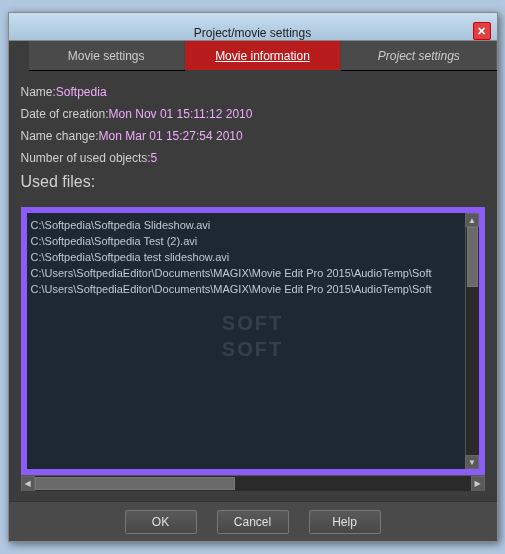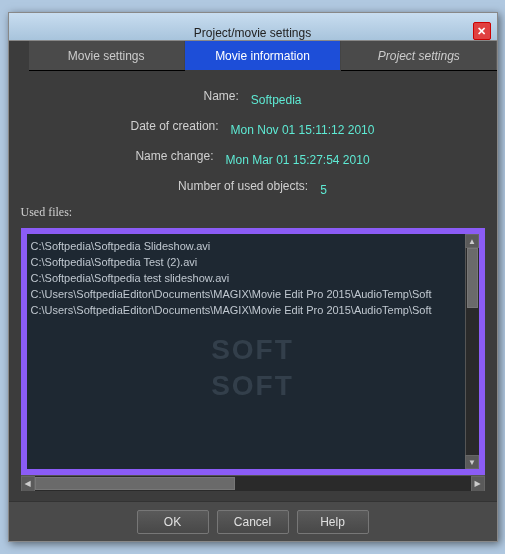--- a/index.html
+++ b/index.html
@@ -79,61 +79,59 @@
       border-right: 1px solid #444;
       background: #4a4a4a;
     }
 
     .tab:last-child {
       border-right: none;
       font-style: italic;
     }
 
     .tab.active {
-      background: #1d4ed8;
+      background: #b91c1c;
       color: #fff;
       border-bottom: 1px solid #3c3c3c;
       margin-bottom: -1px;
+      text-decoration: underline;
     }
 
     .content {
       flex: 1;
       background: #3c3c3c;
       padding: 10px 12px;
       display: flex;
       flex-direction: column;
       gap: 0;
       overflow: hidden;
     }
 
     .info-row {
       display: flex;
-      justify-content: center;
+      justify-content: flex-start;
       align-items: center;
       padding: 4px 0;
       color: #d0d0d0;
       font-size: 12px;
-      gap: 12px;
     }
 
     .info-label {
       color: #d0d0d0;
     }
 
     .info-value {
-      color: #5eead4;
+      color: #f0abfc;
       text-align: right;
-      margin-top: 8px;
     }
 
     .used-files-label {
       color: #d0d0d0;
-      font-size: 12px;
-      padding: 4px 0 8px 0;
-      font-family: Liberation Serif, serif;
+      font-size: 16px;
+      padding: 4px 0 16px 0;
     }
 
     .files-container {
       flex: 1;
       background: #1e2832;
       border: 6px solid #8b5cf6;
       overflow: hidden;
       display: flex;
       flex-direction: row;
       position: relative;
@@ -231,38 +229,37 @@
       width: 200px;
       background: #6a6a6a;
       border: 1px solid #777;
     }
 
     .watermark {
       position: absolute;
       top: 50%;
       left: 50%;
       transform: translate(-50%, -60%);
-      font-size: 28px;
+      font-size: 20px;
       font-weight: bold;
       color: rgba(150,170,190,0.18);
       letter-spacing: 2px;
       pointer-events: none;
       user-select: none;
       text-align: center;
       line-height: 1.3;
-      margin-top: 24px;
     }
 
     .footer {
       background: #4a4a4a;
       height: 40px;
       display: flex;
       align-items: center;
       justify-content: center;
-      gap: 8px;
+      gap: 20px;
       border-top: 1px solid #333;
       flex-shrink: 0;
     }
 
     .footer-btn {
       width: 72px;
       height: 24px;
       background: linear-gradient(to bottom, #5a5a5a, #484848);
       border: 1px solid #777;
       color: #e0e0e0;

